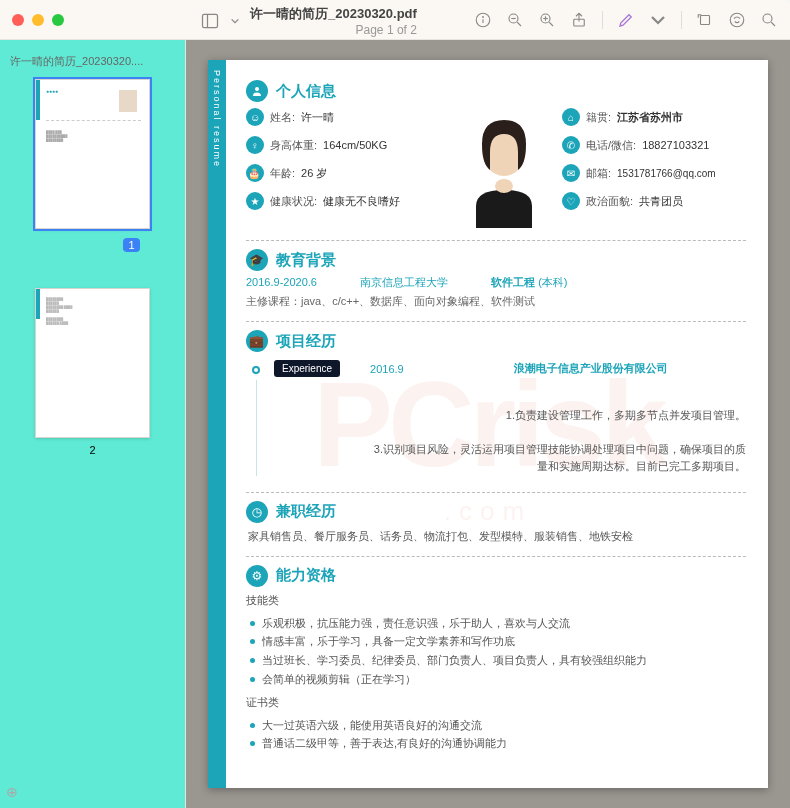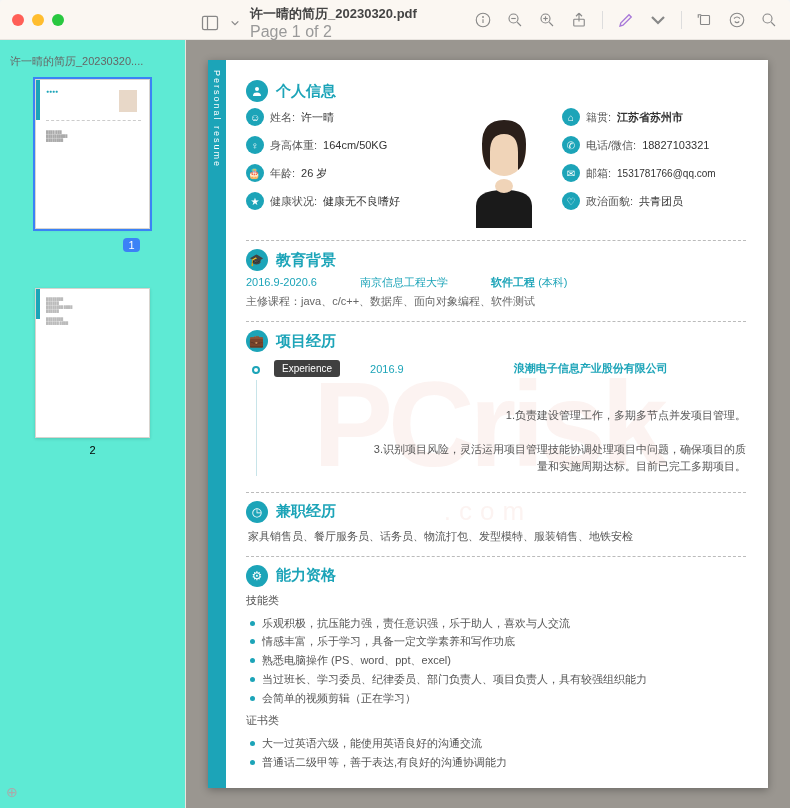--- a/index.html
+++ b/index.html
@@ -34,21 +34,21 @@
 .title-center {
   position: absolute;
   left: 200px;
   top: 5px;
   display: flex;
   align-items: center;
   gap: 10px;
 }
 .title-text { display:flex; flex-direction:column; }
 .title-name { font-size: 13px; font-weight: 600; color:#444; }
-.title-sub { font-size: 16px; color:#999; }
+.title-sub { font-size: 12px; color:#999;text-align:right; }
 .toolbar-right {
   margin-left: auto;
   display: flex;
   gap: 14px;
   align-items: center;
   color: #888;
 }
 .toolbar-right svg, .toolbar-right .icon-btn { width: 18px; height: 18px; }
 .icon-btn { display:flex; align-items:center; justify-content:center; }
 .sep { width:1px; height:18px; background:#ddd; }
@@ -203,21 +203,21 @@
 }
 .timeline::before {
   content:'';
   position:absolute;
   left: 10px; top: 20px; bottom: 0;
   width: 1px;
   background: #c8e4e9;
 }
 .exp-badge {
   display:inline-block;
-  background: #404040;
+  background: #0f172a;
   color:#fff;
   font-size:10px;
   padding: 3px 8px;
   border-radius: 3px;
 }
 .timeline-dot {
   width:8px; height:8px; border:2px solid #1ca4b8; background:#fff; border-radius:50%;
   position:absolute; left:6px; top:6px;
 }
 .exp-row { display:flex; gap:30px; align-items:center; margin-left:18px; }
@@ -488,21 +488,20 @@
             <div class="divider"></div>
 
             <div class="section-head">
               <div class="section-icon">⚙</div>
               <div class="section-title">能力资格</div>
             </div>
             <div class="sub-label">技能类</div>
             <ul class="bullet-list">
               <li>乐观积极，抗压能力强，责任意识强，乐于助人，喜欢与人交流</li>
               <li>情感丰富，乐于学习，具备一定文学素养和写作功底</li>
-              <li>熟悉电脑操作 (PS、word、ppt、excel)</li>
               <li>当过班长、学习委员、纪律委员、部门负责人、项目负责人，具有较强组织能力</li>
               <li>会简单的视频剪辑（正在学习）</li>
             </ul>
             <div class="sub-label">证书类</div>
             <ul class="bullet-list">
               <li>大一过英语六级，能使用英语良好的沟通交流</li>
               <li>普通话二级甲等，善于表达,有良好的沟通协调能力</li>
 
             </ul>
 

